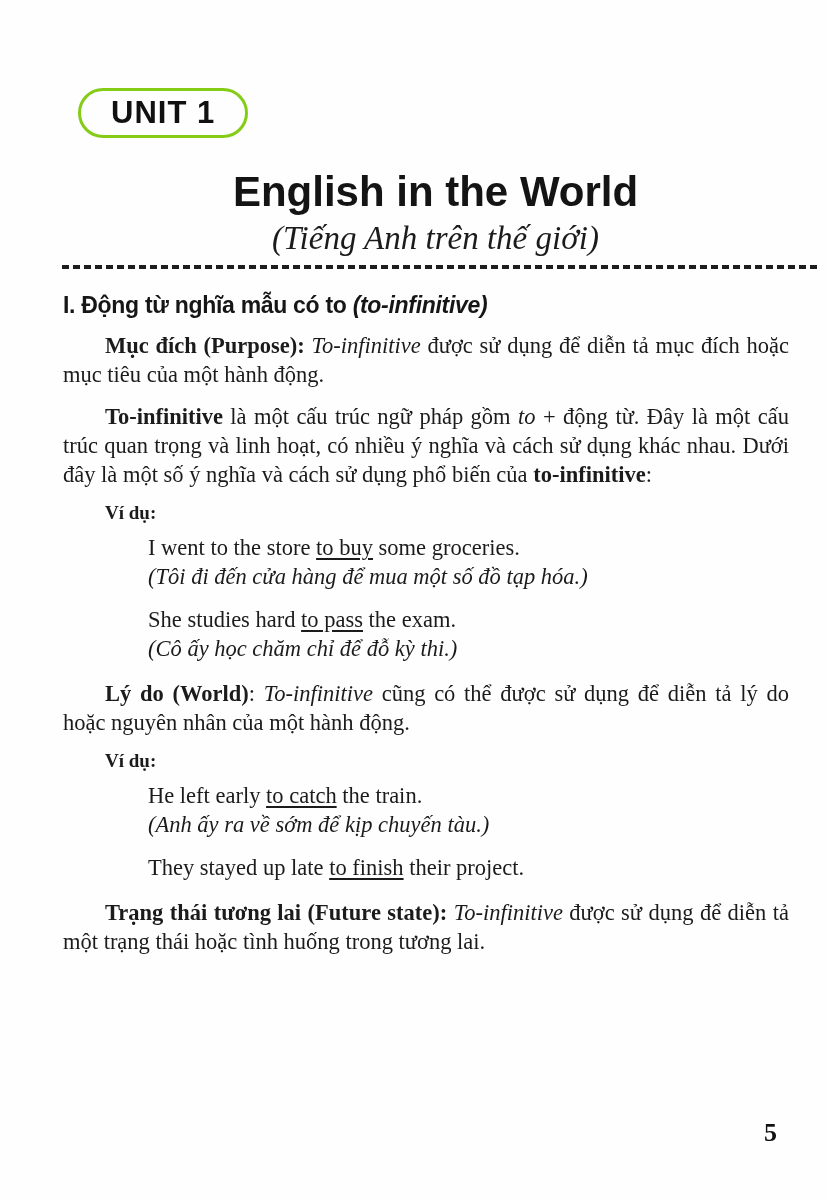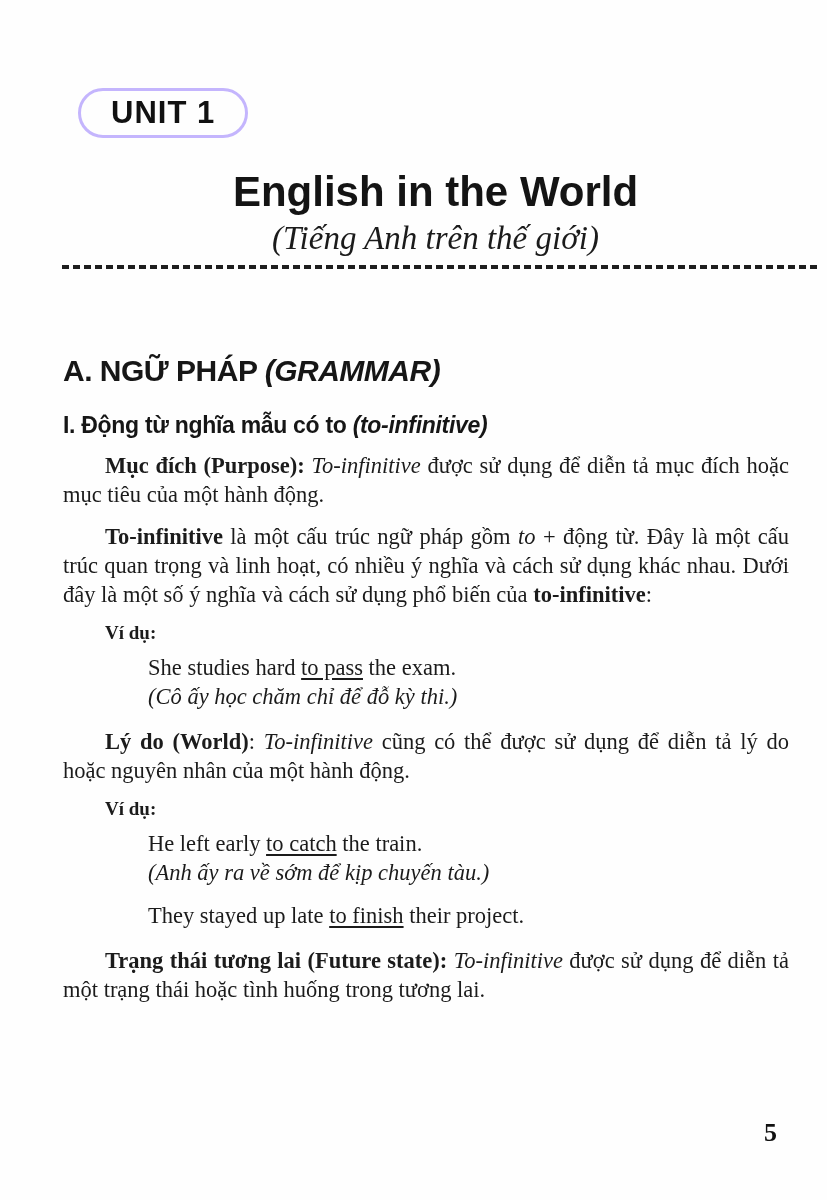--- a/index.html
+++ b/index.html
@@ -8,21 +8,21 @@
     background:#ffffff;
     color:#1b1b1b;
     font-family:"Liberation Serif","DejaVu Serif",serif;
     overflow:hidden;
   }
   .page { position:relative; width:827px; height:1200px; background:#fefefe; }
 
   .badge-row { padding:88px 0 0 78px; }
   .unit-badge {
     display:inline-block;
-    border:3px solid #c4b5fd;
+    border:3px solid #84cc16;
     border-radius:27px;
     padding:3px 30px;
     font-family:"Liberation Sans","DejaVu Sans",sans-serif;
     font-weight:bold;
     font-size:31px;
     line-height:38px;
     letter-spacing:1px;
     color:#111;
   }
 
@@ -117,30 +117,33 @@
 <div class="page">
 
   <div class="badge-row">
     <span class="unit-badge">UNIT 1</span>
   </div>
 
   <div class="title">English in the World</div>
   <div class="subtitle">(Tiếng Anh trên thế giới)</div>
   <div class="divider"></div>
 
-  <div class="grammar-heading"><span>A. NGỮ PHÁP </span><span class="it">(GRAMMAR)</span></div>
 
   <div class="topic-heading"><span>I. Động từ nghĩa mẫu có to </span><span class="it">(to-infinitive)</span></div>
 
   <p class="body-par indent mt-purpose"><b>Mục đích (Purpose):</b><span> </span><i>To-infinitive</i><span> được sử dụng để diễn tả mục đích hoặc mục tiêu của một hành động.</span></p>
 
   <p class="body-par indent mt-intro"><b>To-infinitive</b><span> là một cấu trúc ngữ pháp gồm </span><i>to</i><span> + động từ. Đây là một cấu trúc quan trọng và linh hoạt, có nhiều ý nghĩa và cách sử dụng khác nhau. Dưới đây là một số ý nghĩa và cách sử dụng phổ biến của </span><b>to-infinitive</b><span>:</span></p>
 
   <div class="vi-du">Ví dụ:</div>
 
+  <div class="example">
+    <span class="sentence"><span>I went to the store </span><span class="ul">to buy</span><span> some groceries.</span></span>
+    <span class="translation">(Tôi đi đến cửa hàng để mua một số đồ tạp hóa.)</span>
+  </div>
 
   <div class="example">
     <span class="sentence"><span>She studies hard </span><span class="ul">to pass</span><span> the exam.</span></span>
     <span class="translation">(Cô ấy học chăm chỉ để đỗ kỳ thi.)</span>
   </div>
 
   <p class="body-par indent mt-reason"><b>Lý do (World)</b><span>: </span><i>To-infinitive</i><span> cũng có thể được sử dụng để diễn tả lý do hoặc nguyên nhân của một hành động.</span></p>
 
   <div class="vi-du">Ví dụ:</div>
 

